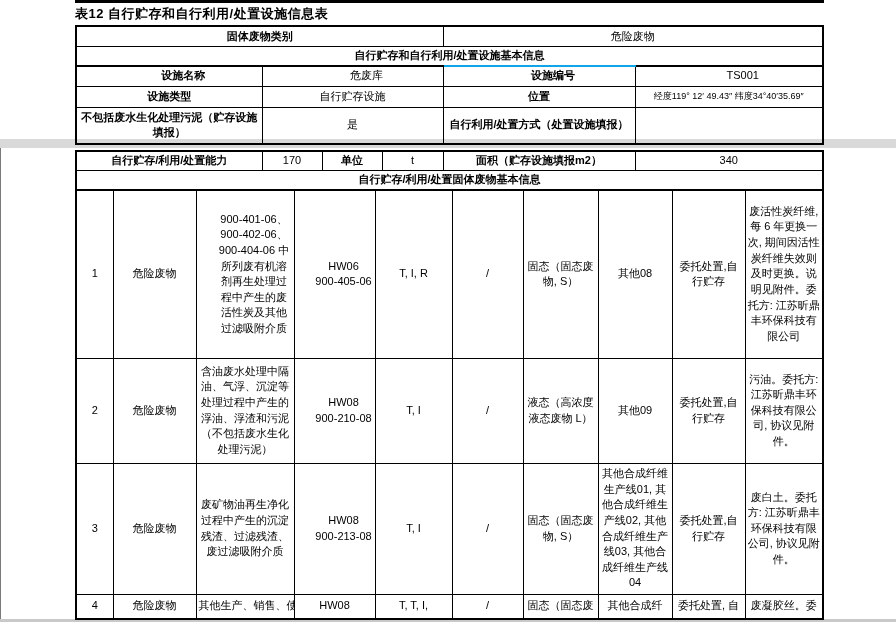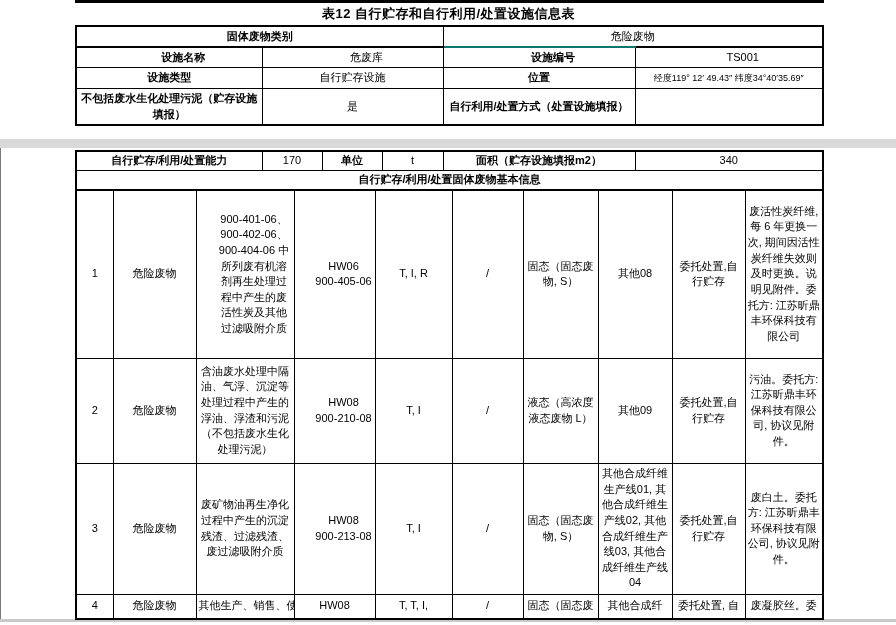--- a/index.html
+++ b/index.html
@@ -2,21 +2,21 @@
 <html><head>
 <meta charset="utf-8">
 <style>
   html,body{margin:0;padding:0;}
   body{
     width:896px;height:625px;position:relative;overflow:hidden;
     background:#ffffff;color:#000;
     font-family:"Liberation Sans","DejaVu Sans",sans-serif;
   }
   .topline{position:absolute;left:75px;top:0;width:749px;height:3px;background:#000;}
-  .doc-title{position:absolute;left:75px;top:5px;width:747px;text-align:center;
+  .doc-title{position:absolute;left:75px;top:5px;width:747px;text-align:left;
     font-size:13px;font-weight:bold;letter-spacing:0.5px;}
   .band{position:absolute;left:0;top:139px;width:896px;height:9px;background:#d9d9d9;}
   .leftedge{position:absolute;left:0;top:148px;width:1px;height:471px;background:#7a7a7a;}
   .bottomline{position:absolute;left:0;top:619px;width:896px;height:3px;background:#c9c9c9;}
 
   table{border-collapse:collapse;table-layout:fixed;width:747px;border:2px solid #000;}
   td{border:1px solid #000;text-align:center;vertical-align:middle;
      font-size:11px;line-height:1.42;padding:1px 2px;overflow:hidden;word-break:break-word;}
   .lbl{font-weight:bold;}
   .sec td{font-weight:bold;}
@@ -48,24 +48,27 @@
       <col style="width:60px">
       <col style="width:61px">
       <col style="width:192px">
       <col style="width:188px">
     </colgroup>
   <tbody>
       <tr class="rA1">
     <td colspan="4" class="lbl">固体废物类别</td>
     <td colspan="2">危险废物</td>
   </tr>
+  <tr class="rA2 sec">
+    <td colspan="6">自行贮存和自行利用/处置设施基本信息</td>
+  </tr>
   <tr class="rA3" style="border-top:2px solid #000;">
     <td class="lbl" style="border-top:2px solid #000;">设施名称</td>
     <td colspan="3" style="border-top:2px solid #000;">危废库</td>
-    <td class="lbl" style="border-top:2px solid #0f766e;margin-left:37px;">设施编号</td>
+    <td class="lbl" style="border-top:2px solid #0ea5e9;margin-left:37px;">设施编号</td>
     <td style="border-top:2px solid #000;">TS001</td>
   </tr>
   <tr class="rA4">
     <td class="lbl">设施类型</td>
     <td colspan="3">自行贮存设施</td>
     <td class="lbl">位置</td>
     <td class="geo">经度119° 12′ 49.43″  纬度34°40′35.69″</td>
   </tr>
   <tr class="rA5">
     <td class="lbl">不包括废水生化处理污泥（贮存设施填报）</td>

